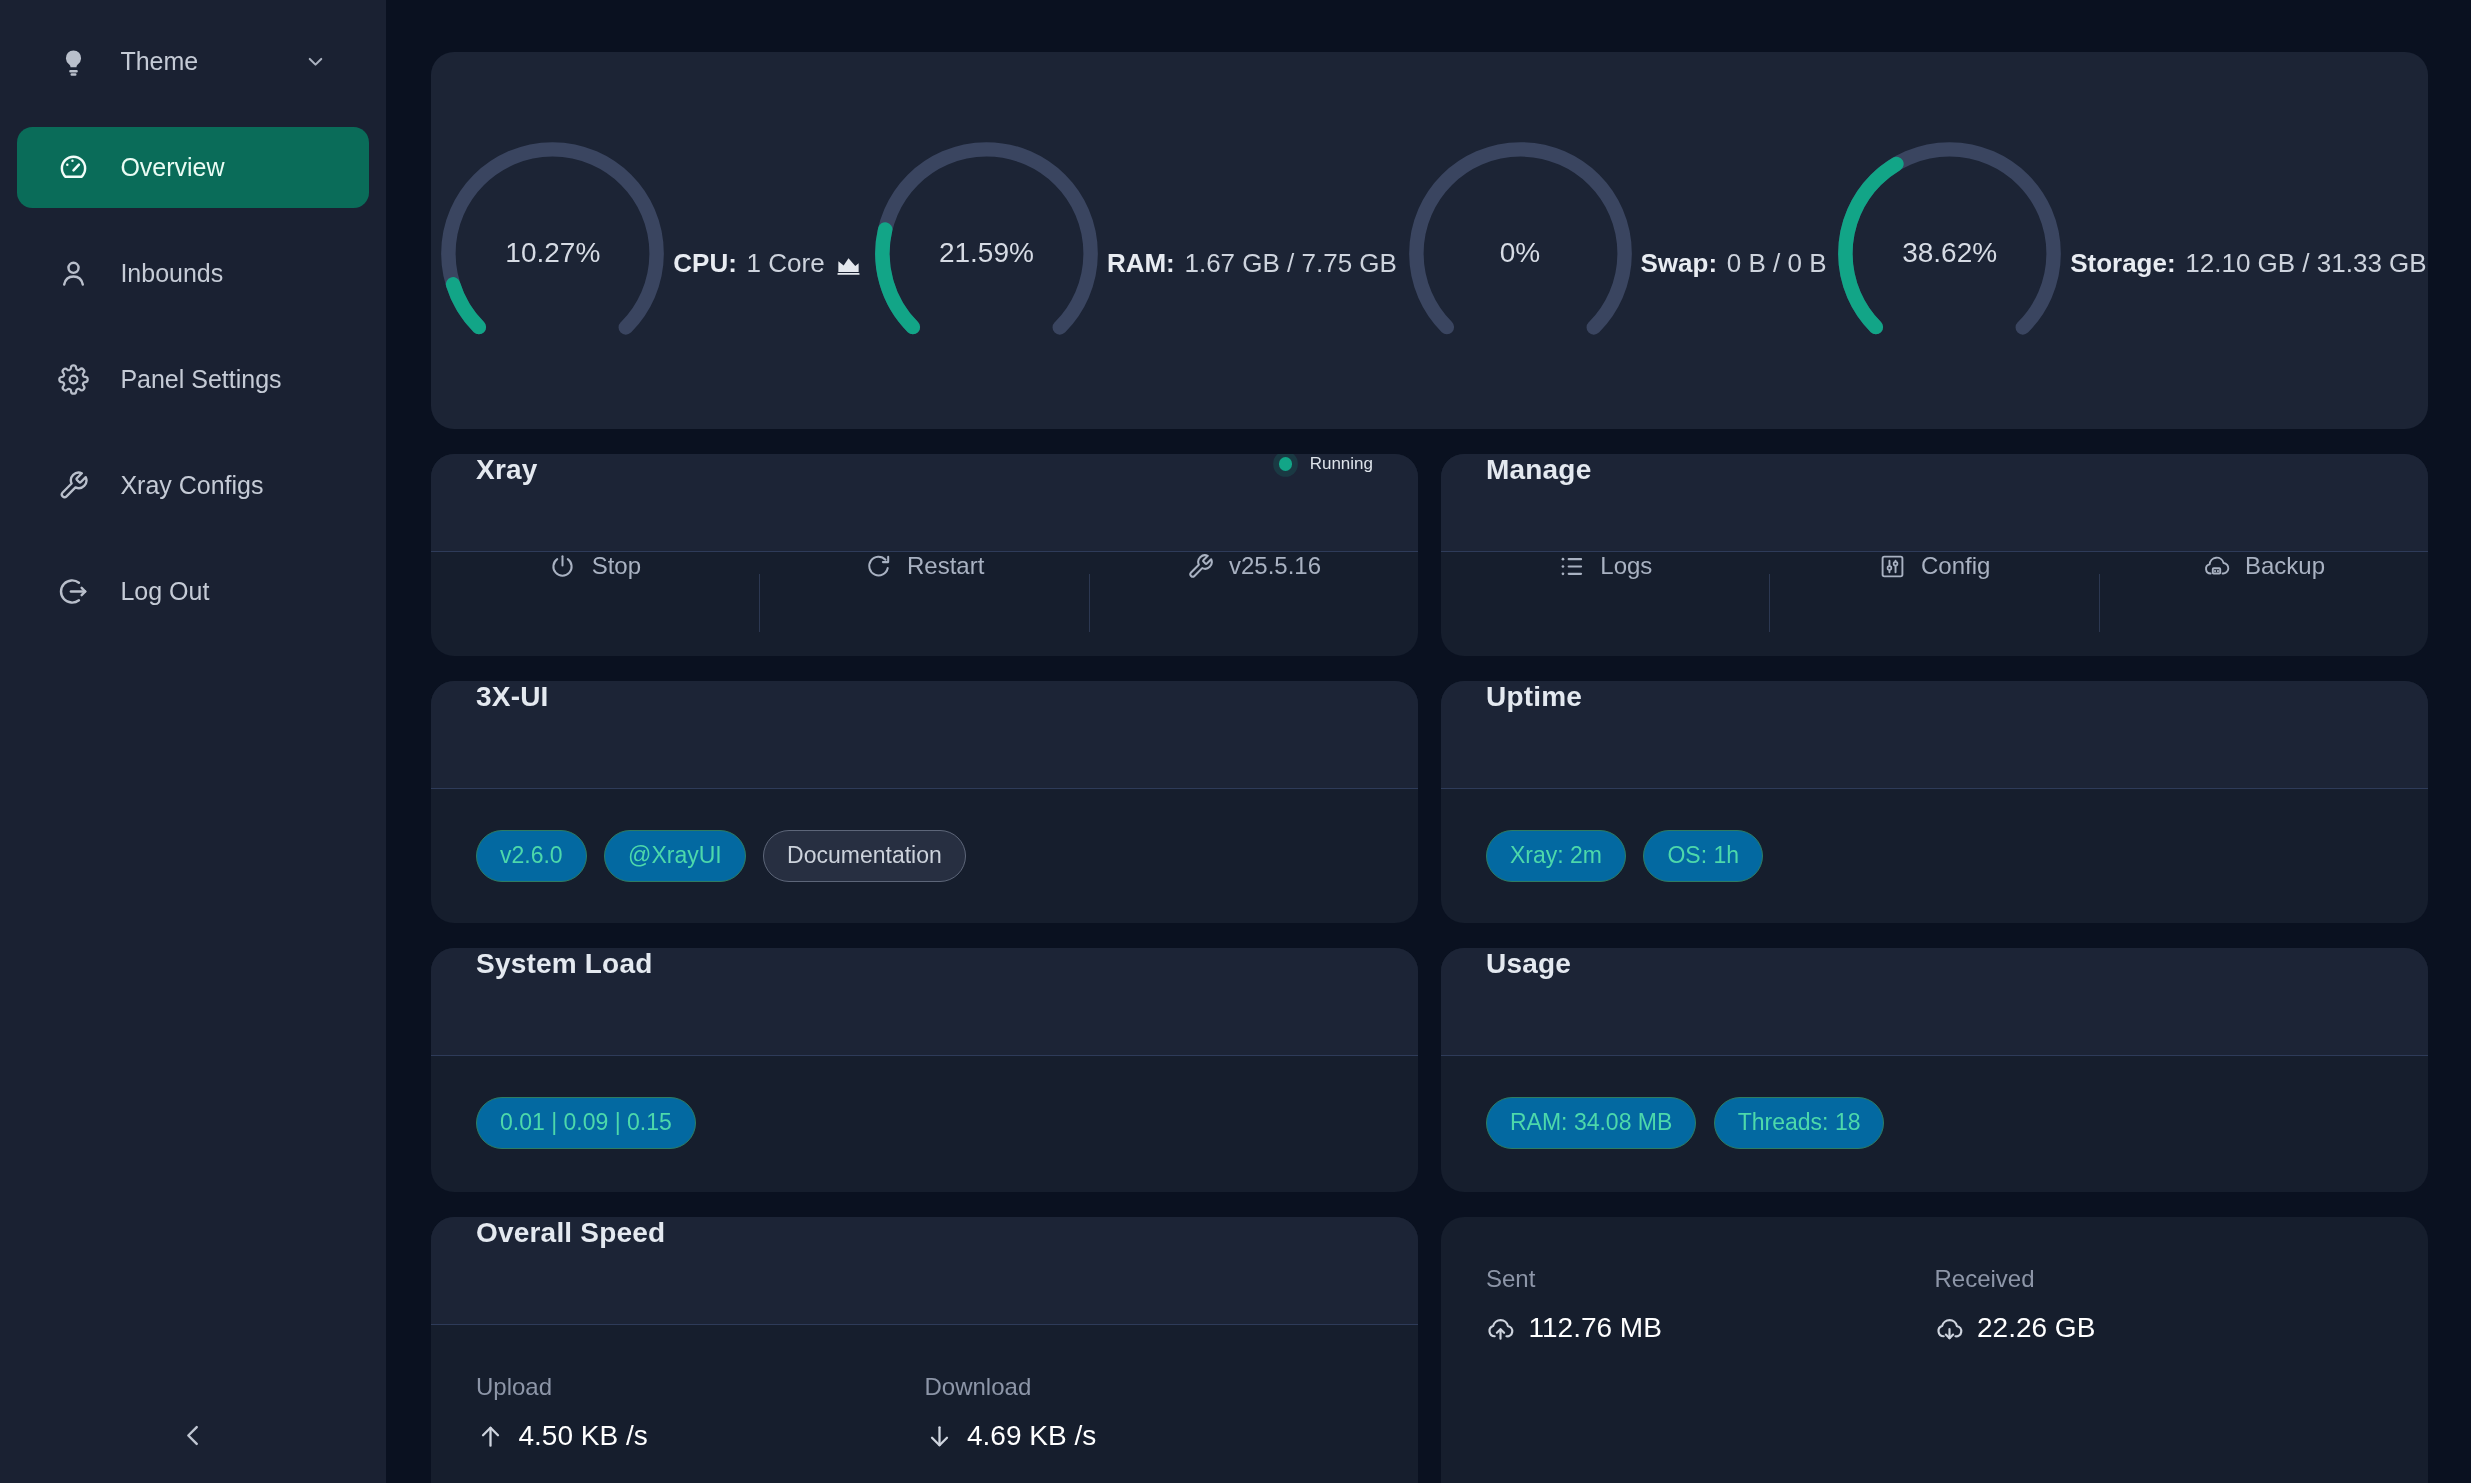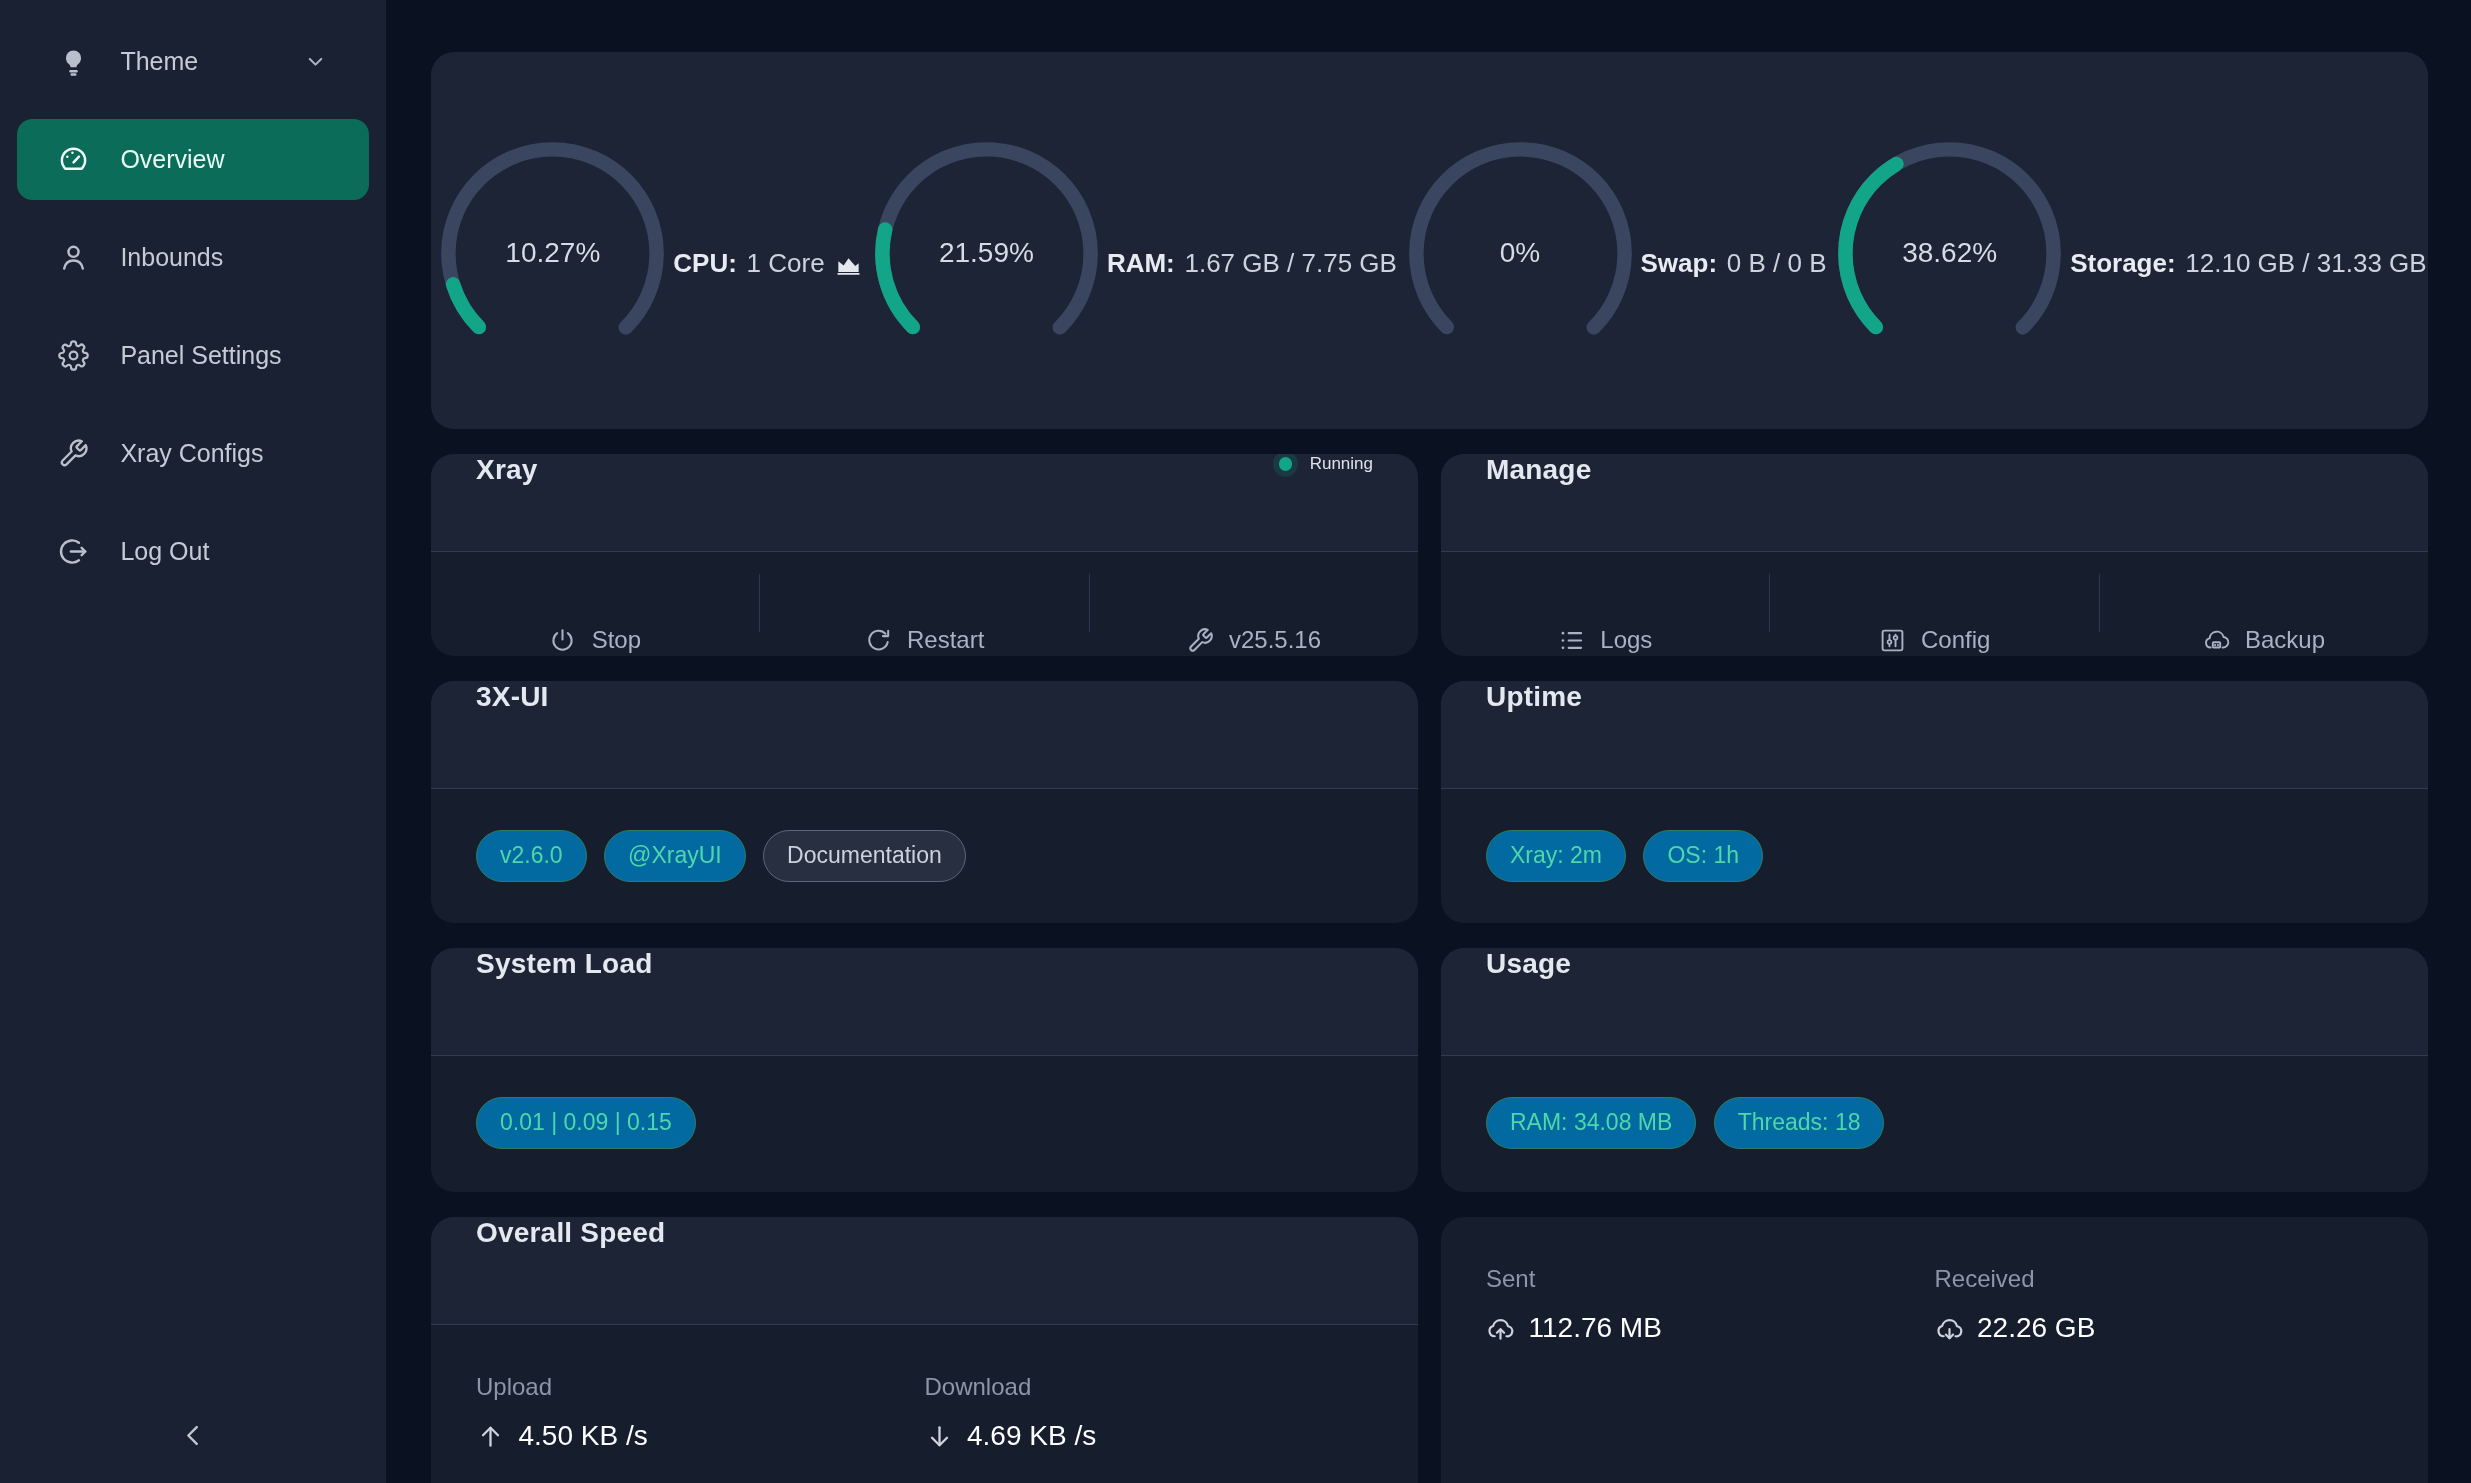--- a/index.html
+++ b/index.html
@@ -11,21 +11,21 @@
     position:relative;
   }
   .ic { display:inline-block; flex:none; }
   .ic svg, svg.icn { display:block; }
 
   
   .sidebar {
     position:absolute; left:0; top:0; width:386px; height:1483px;
     background:#1a2132;
   }
-  .nav { padding:21px 17.4px 0; display:flex; flex-direction:column; gap:17px; }
+  .nav { padding:21px 17.4px 0; display:flex; flex-direction:column; gap:25px; }
   .nav-item {
     height:81px; border-radius:15.4px; display:flex; align-items:center;
     padding:0 41px 0 41px; color:#c5cbd6; font-size:25px; cursor:pointer;
   }
   .nav-item .ic { width:31px; height:31px; margin-right:31px; color:#b9bfcb; }
   .nav-item.active { background:#0a6c59; color:#eafcf4; }
   .nav-item.active .ic { color:#f2fdf9; }
   .nav-item .chev { margin-left:auto; width:25px; height:25px; color:#aab1bf; }
   .collapse-btn {
     position:absolute; bottom:23px; left:50%; transform:translateX(-50%);
@@ -64,21 +64,21 @@
   .gauge-label .lb { font-weight:700; color:#e8ecf2; }
   .chart-ic { width:29px; height:29px; color:#e4e8ee; cursor:pointer; }
 
   
   .head-split { justify-content:space-between; }
   .status { display:flex; align-items:center; gap:17.4px; font-size:17px; color:#dde3ea; }
   .status-dot {
     width:13.5px; height:13.5px; border-radius:50%; background:#12a587;
     box-shadow:0 0 0 5.8px rgba(18,165,135,.16);
   }
-  .btn-row { display:flex; align-items:flex-end; height:102px; }
+  .btn-row { display:flex; align-items:flex-start; height:102px; }
   .btn {
     flex:1; display:flex; align-items:center; justify-content:center; gap:15.4px;
     color:#a9b2c2; font-size:24px; cursor:pointer;
   }
   .btn .ic { width:27px; height:27px; }
   .vsep { width:1px; background:#2c3852; align-self:center; height:58px; }
 
   
   .tag-row { display:flex; align-items:center; gap:17.4px; padding:0 45px; height:133px; }
   .tag {

